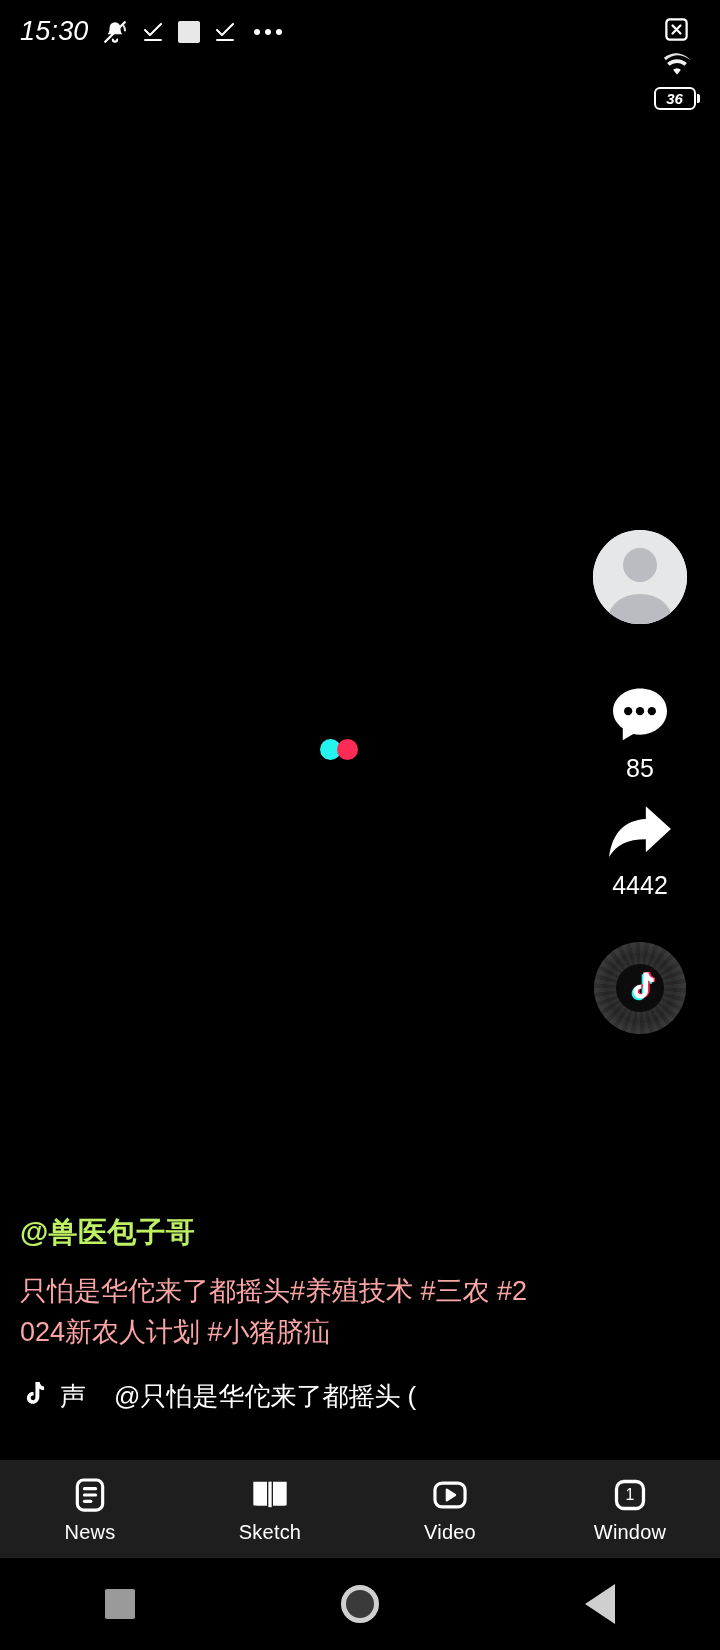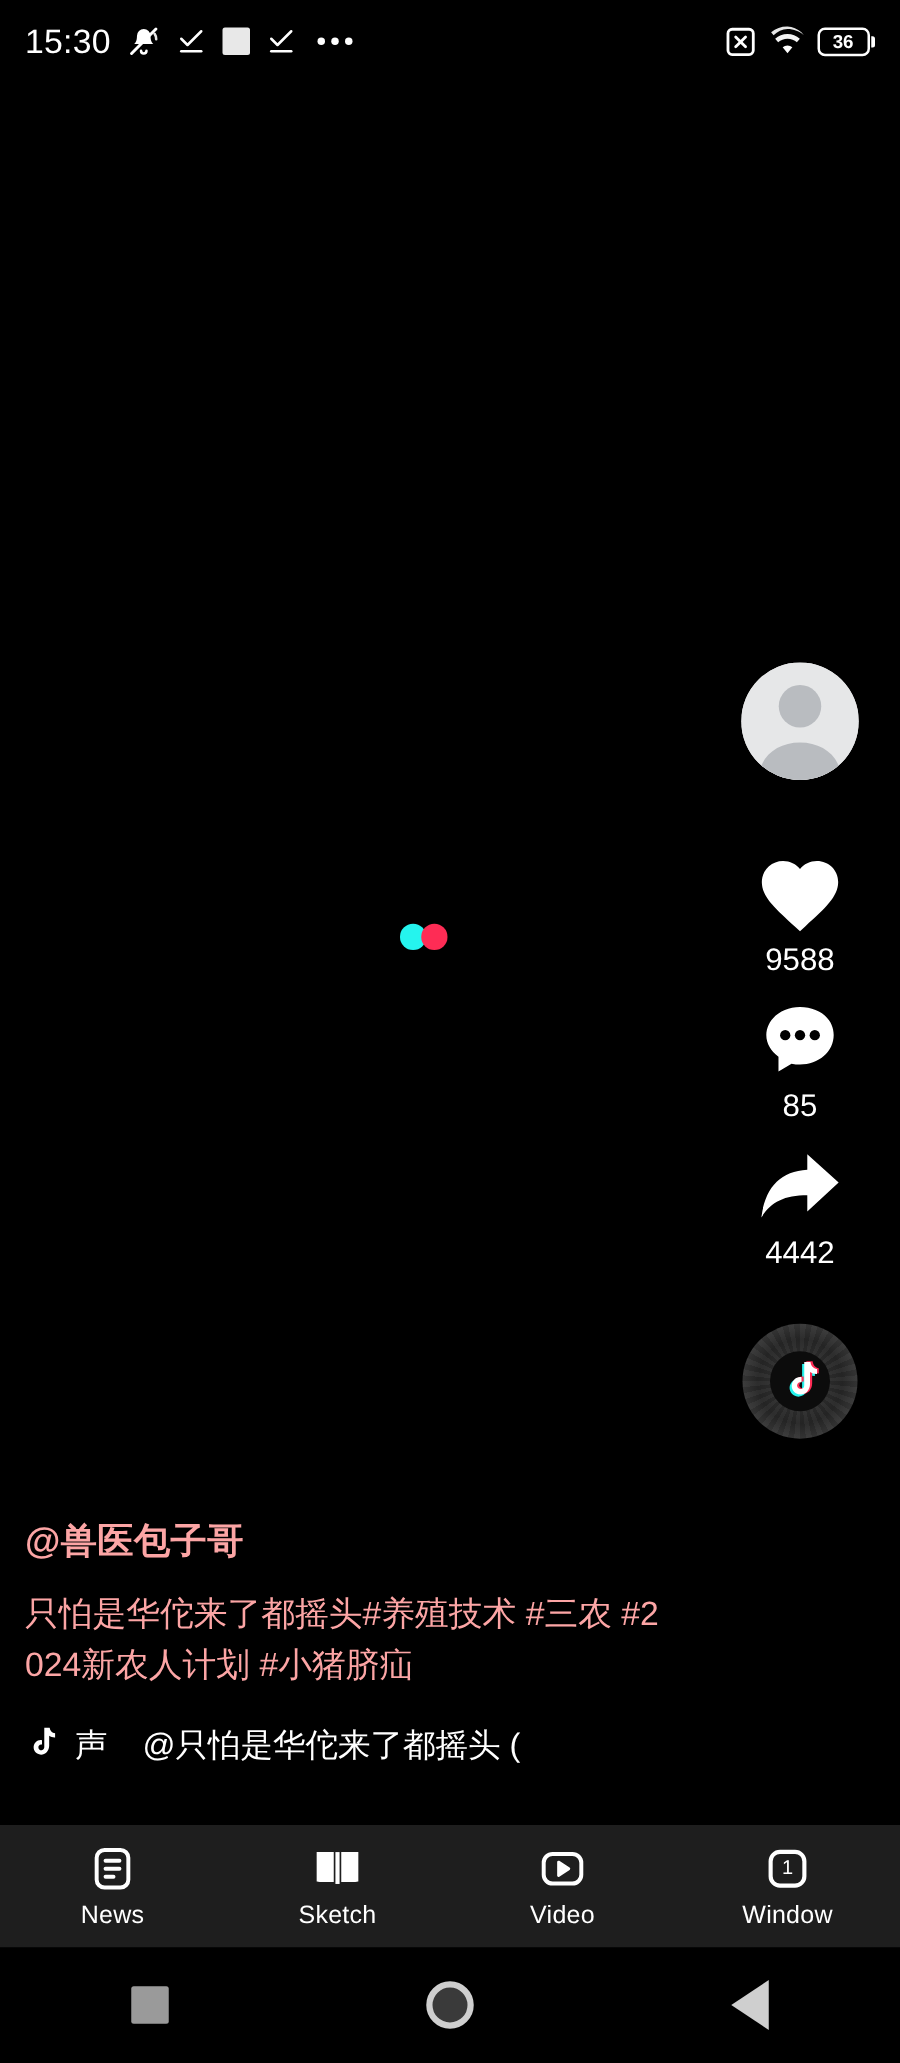--- a/index.html
+++ b/index.html
@@ -11,27 +11,28 @@
   }
   #screen {
     position:relative;
     width:720px; height:1650px;
     background:#000;
     color:#fff;
   }
 
   
   .status-bar {
-    position:absolute; top:4px; left:0; width:720px; height:58px;
-    display:flex; align-items:center;
+    position:absolute; top:16px; left:0; width:720px; height:58px;
+    display:flex; align-items:flex-start;
     padding:0 20px;
     z-index:40;
+    font-style:italic;
   }
   .status-left { display:flex; align-items:center; gap:13px; }
-  .status-right { margin-left:auto; display:flex; align-items:center; gap:9px; }
+  .status-right { margin-left:auto; display:flex; align-items:center; gap:9px;flex-direction:column; }
   .clock { font-size:27px; font-weight:500; letter-spacing:.2px; color:#fff; }
   .sb-icon { display:inline-flex; align-items:center; justify-content:center; color:#fff; }
   .sb-square { width:22px; height:22px; background:#e8e8e8; border-radius:2px; }
   .sb-dots { display:flex; gap:5px; align-items:center; margin-left:4px;}
   .sb-dots i { width:6px; height:6px; background:#fff; border-radius:50%; display:block; }
   .battery-wrap { display:flex; align-items:center; }
   .battery {
     width:42px; height:23px; border:2.5px solid #fff; border-radius:6px;
     display:flex; align-items:center; justify-content:center;
   }
@@ -96,21 +97,21 @@
     display:flex; align-items:center; justify-content:center;
     position:relative; z-index:2;
   }
 
   
   .caption-block {
     position:absolute; left:20px; bottom:236px; width:520px;
     z-index:20;
   }
   .username {
-    font-size:29px; font-weight:700; color:#fca5a5;
+    font-size:29px; font-weight:700; color:#bef264;
     margin-bottom:18px; letter-spacing:.3px;
     text-shadow:0 1px 3px rgba(0,0,0,.6);
   }
   .caption {
     font-size:27px; line-height:1.52; color:#fca5a5; font-weight:400;
     text-shadow:0 1px 3px rgba(0,0,0,.6);
     word-break:break-all;
   }
   .music-row {
     display:flex; align-items:center; gap:10px;
@@ -252,28 +253,20 @@
     <div class="avatar-wrap">
       <div class="avatar">
         <svg viewBox="0 0 94 94">
           <rect width="94" height="94" fill="#e6e7e8"></rect>
           <circle cx="47" cy="35" r="17" fill="#b9bcc0"></circle>
           <path d="M14 94c0-19 15-30 33-30s33 11 33 30z" fill="#b9bcc0"></path>
         </svg>
       </div>
     </div>
 
-    <div class="action-item">
-      <div class="action-icon">
-        <svg width="70" height="64" viewBox="0 0 24 22" fill="#fff">
-          <path d="M12 21.3l-1.5-1.36C5.1 15.04 1.5 11.79 1.5 7.8 1.5 4.55 4.07 2 7.35 2c1.85 0 3.63.86 4.65 2.22C13.02 2.86 14.8 2 16.65 2 19.93 2 22.5 4.55 22.5 7.8c0 3.99-3.6 7.24-9 12.14L12 21.3z"></path>
-        </svg>
-      </div>
-      <div class="action-count">9588</div>
-    </div>
 
     <div class="action-item">
       <div class="action-icon">
         <svg width="68" height="66" viewBox="0 0 24 24" fill="#fff">
           <path d="M12 2.4c-5.4 0-9.8 3.66-9.8 8.18 0 2.52 1.38 4.78 3.54 6.28v4.3l3.8-2.26c.8.16 1.62.26 2.46.26 5.4 0 9.8-3.66 9.8-8.58S17.4 2.4 12 2.4z"></path>
           <circle cx="7.7" cy="10.6" r="1.5" fill="#000"></circle>
           <circle cx="12" cy="10.6" r="1.5" fill="#000"></circle>
           <circle cx="16.3" cy="10.6" r="1.5" fill="#000"></circle>
         </svg>
       </div>

